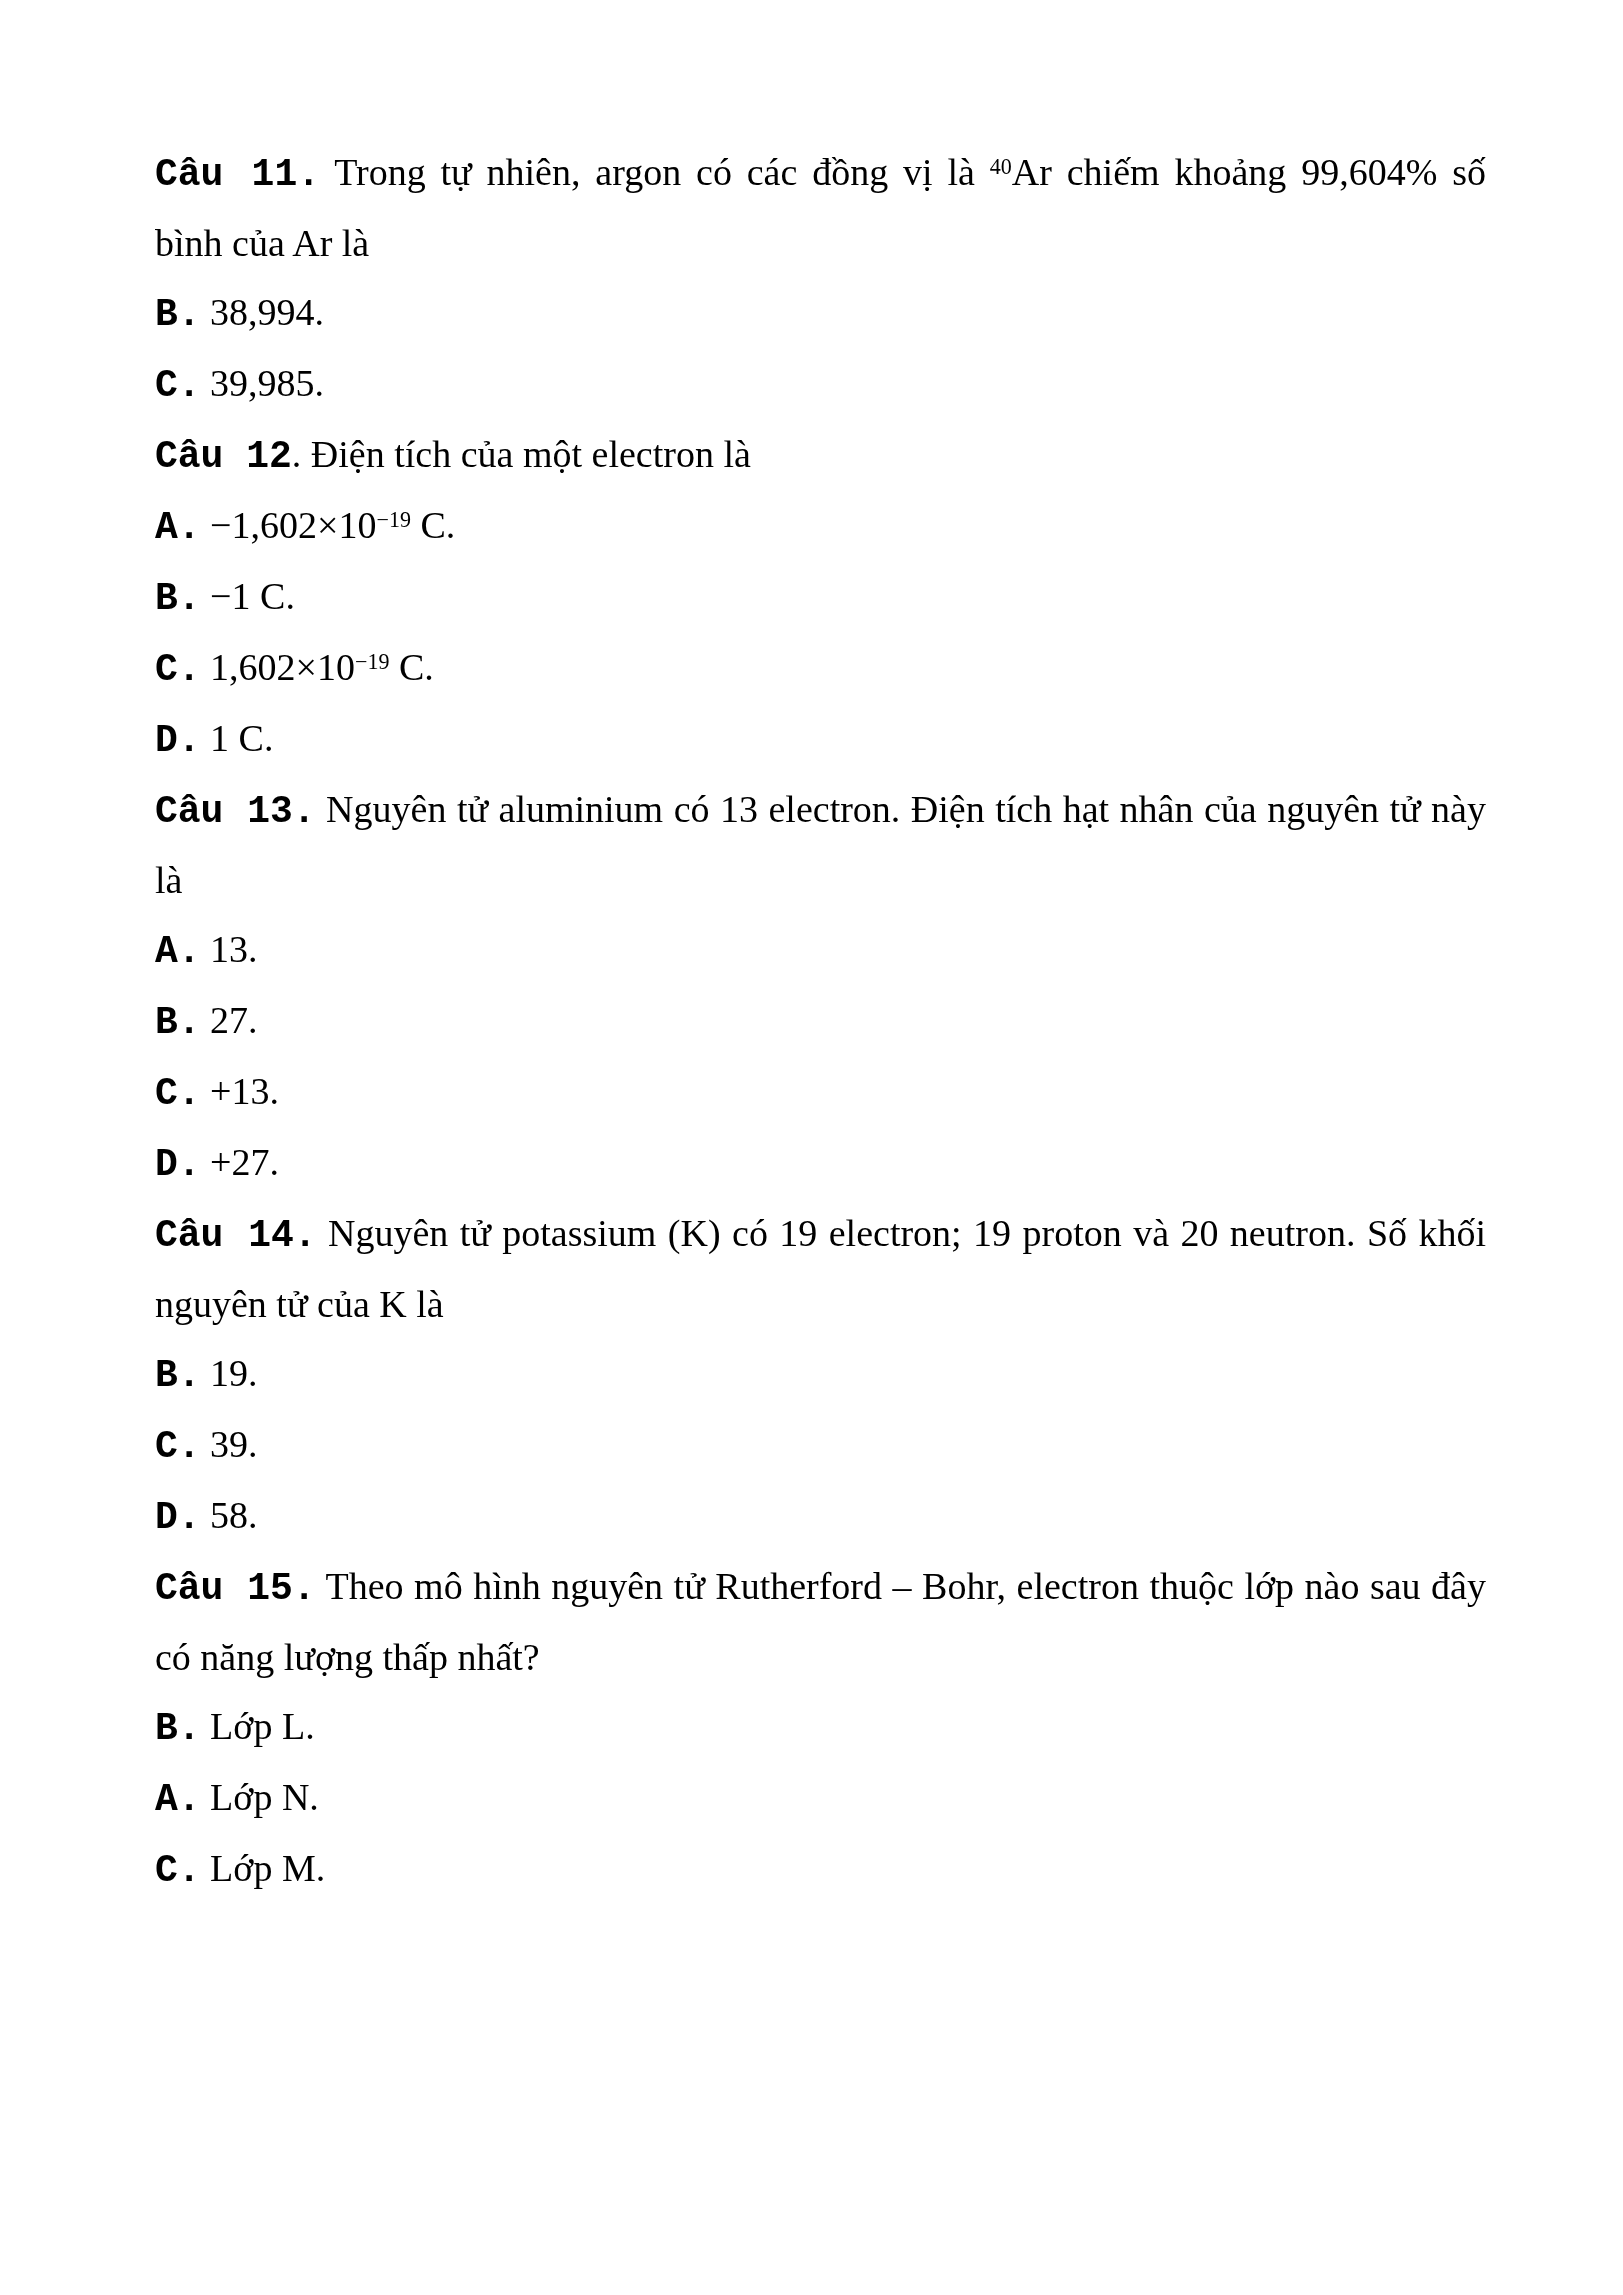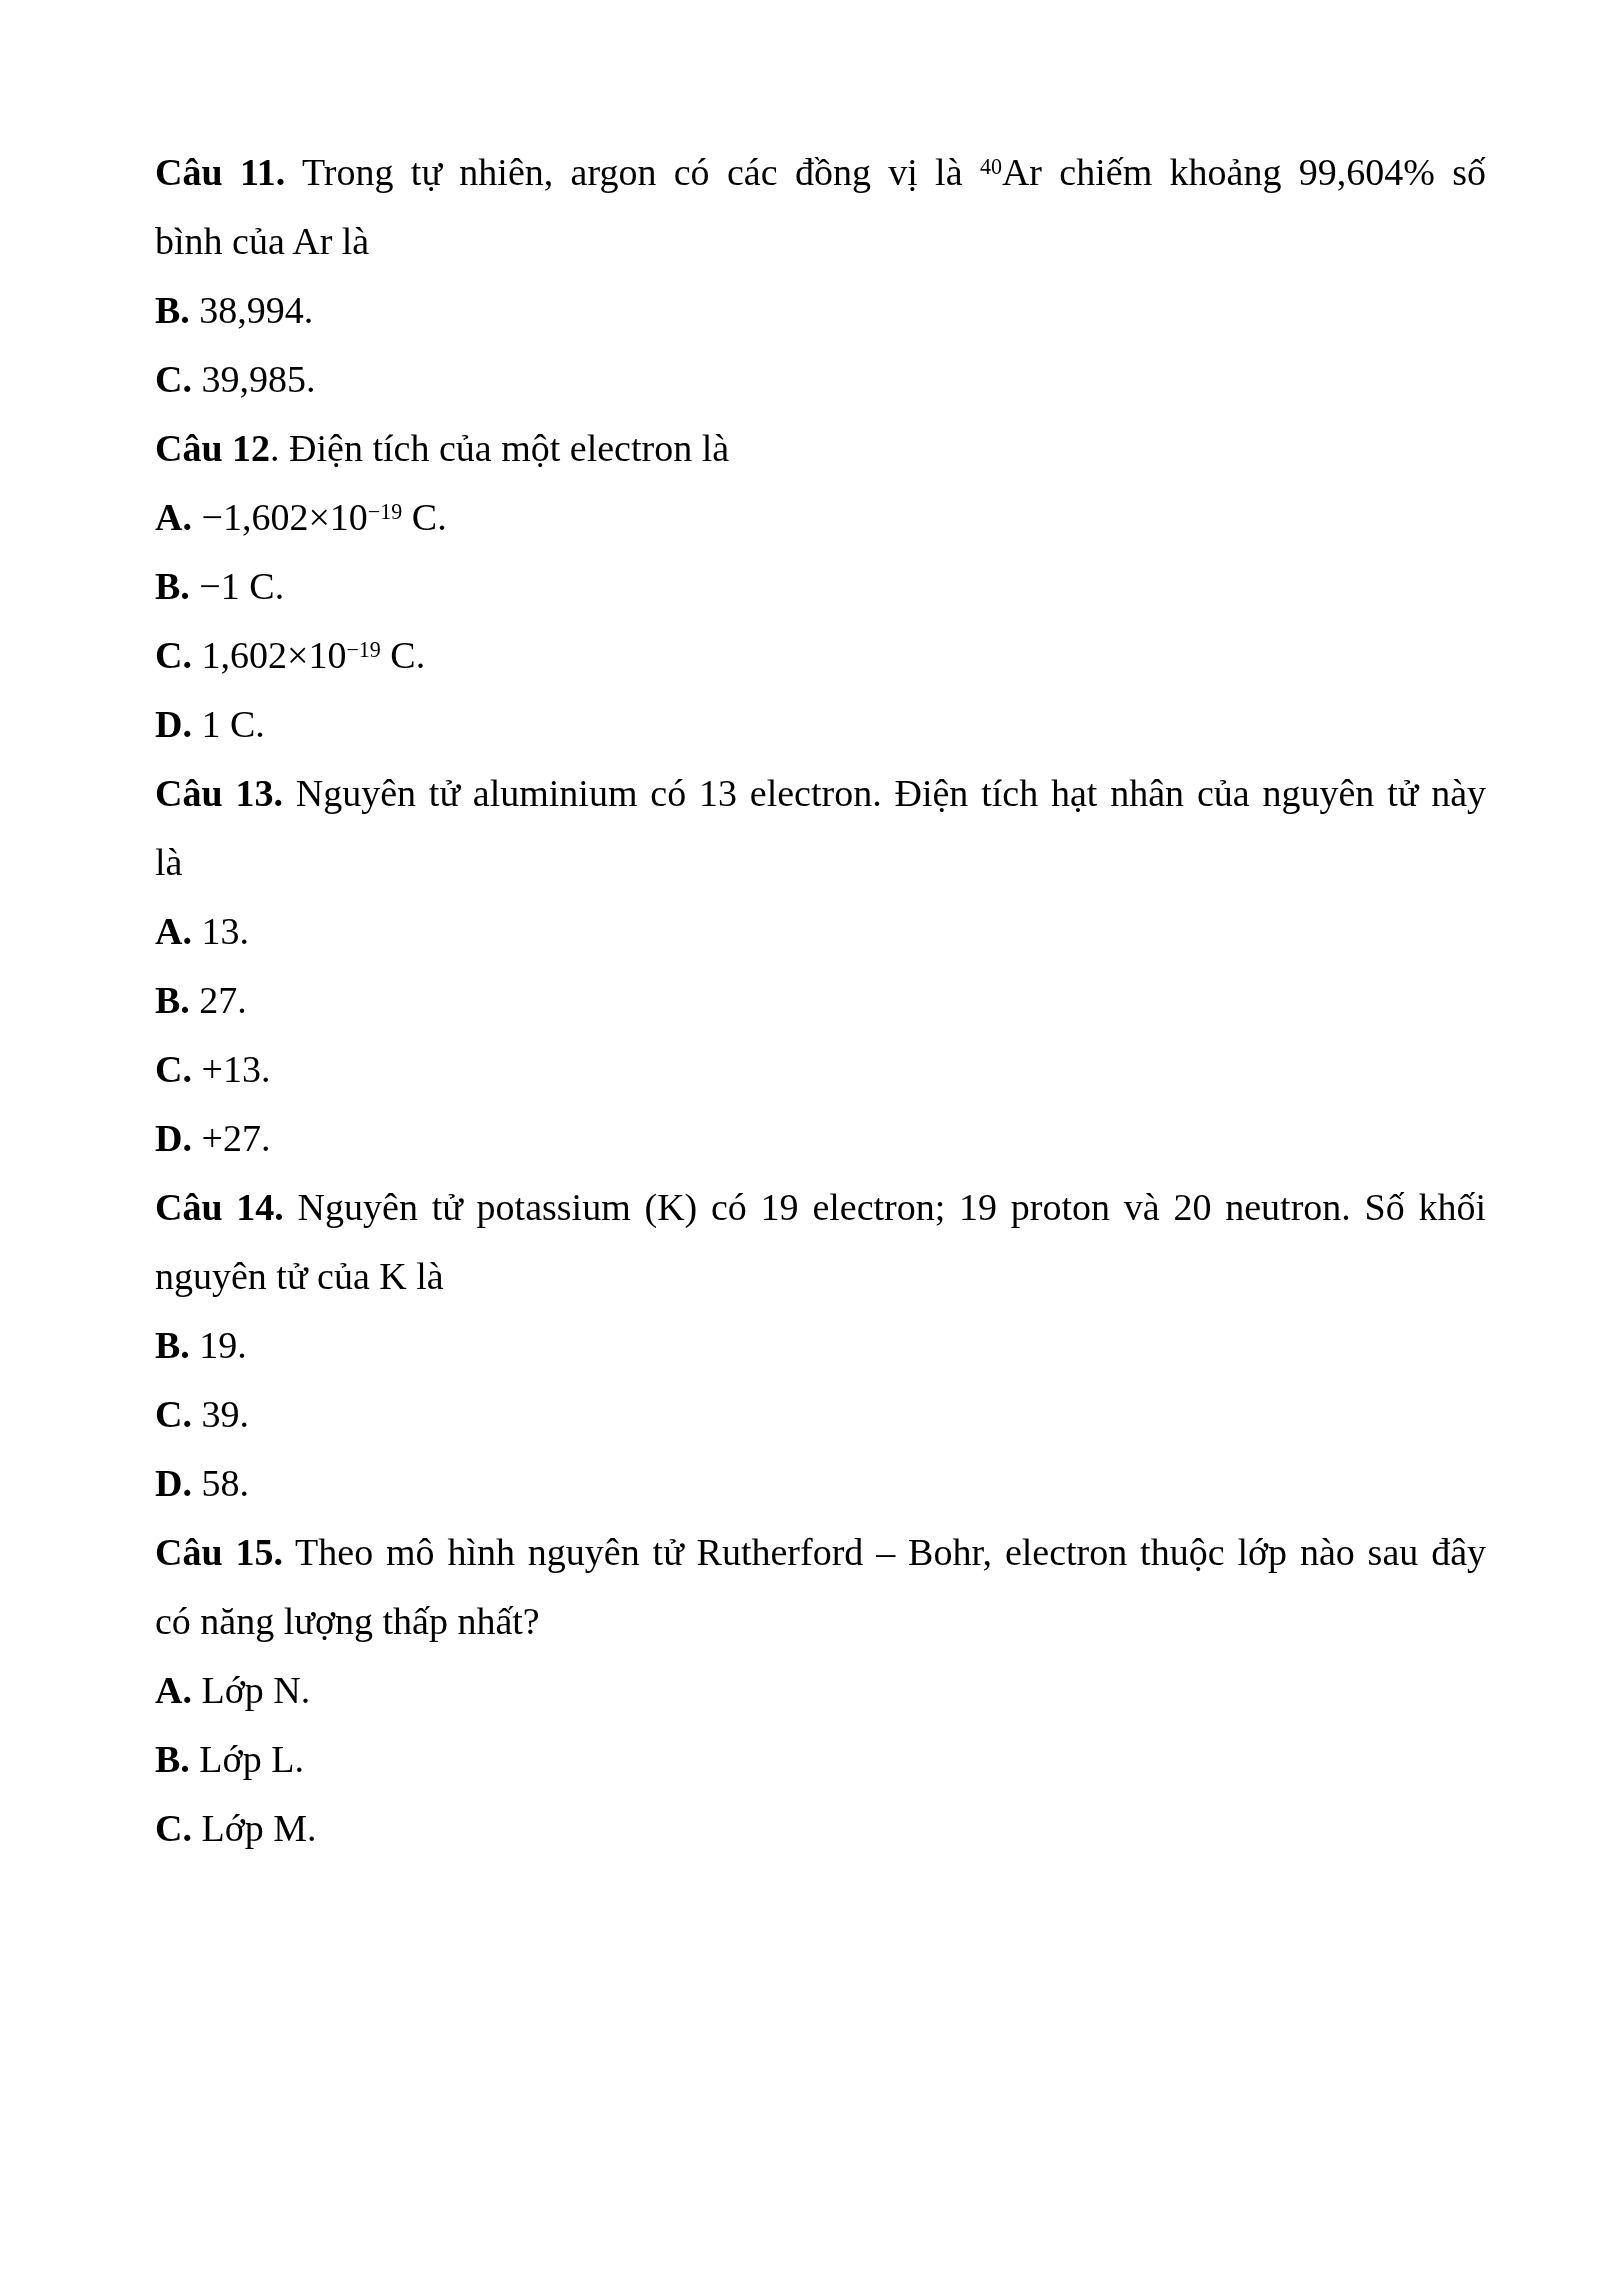--- a/index.html
+++ b/index.html
@@ -30,21 +30,21 @@
   .line {
     line-height: 69px;
     text-align: left;
     white-space: nowrap;
   }
   .line.justify {
     white-space: normal;
     text-align: justify;
     text-align-last: justify;
   }
-  .b { font-weight: bold; }
+  .b { font-weight: bold; font-family: Liberation Mono, monospace; }
   sup {
     font-size: 0.58em;
     line-height: 0;
     position: relative;
     top: -0.52em;
     vertical-align: baseline;
   }
 </style>
 </head>
 <body>
@@ -75,19 +75,19 @@
       <div class="question">
         <div class="line justify"><span class="b">Câu 14.</span><span> Nguyên tử potassium (K) có 19 electron; 19 proton và 20 neutron. Số khối</span></div>
         <div class="line"><span>nguyên tử của K là</span></div>
         <div class="line"><span class="b">B.</span><span> 19.</span></div>
         <div class="line"><span class="b">C.</span><span> 39.</span></div>
         <div class="line"><span class="b">D.</span><span> 58.</span></div>
       </div>
       <div class="question">
         <div class="line justify"><span class="b">Câu 15.</span><span> Theo mô hình nguyên tử Rutherford – Bohr, electron thuộc lớp nào sau đây</span></div>
         <div class="line"><span>có năng lượng thấp nhất?</span></div>
+        <div class="line"><span class="b">B.</span><span> Lớp L.</span></div>
         <div class="line"><span class="b">A.</span><span> Lớp N.</span></div>
-        <div class="line"><span class="b">B.</span><span> Lớp L.</span></div>
         <div class="line"><span class="b">C.</span><span> Lớp M.</span></div>
       </div>
     </div>
 </div>
 
 
 </body></html>

